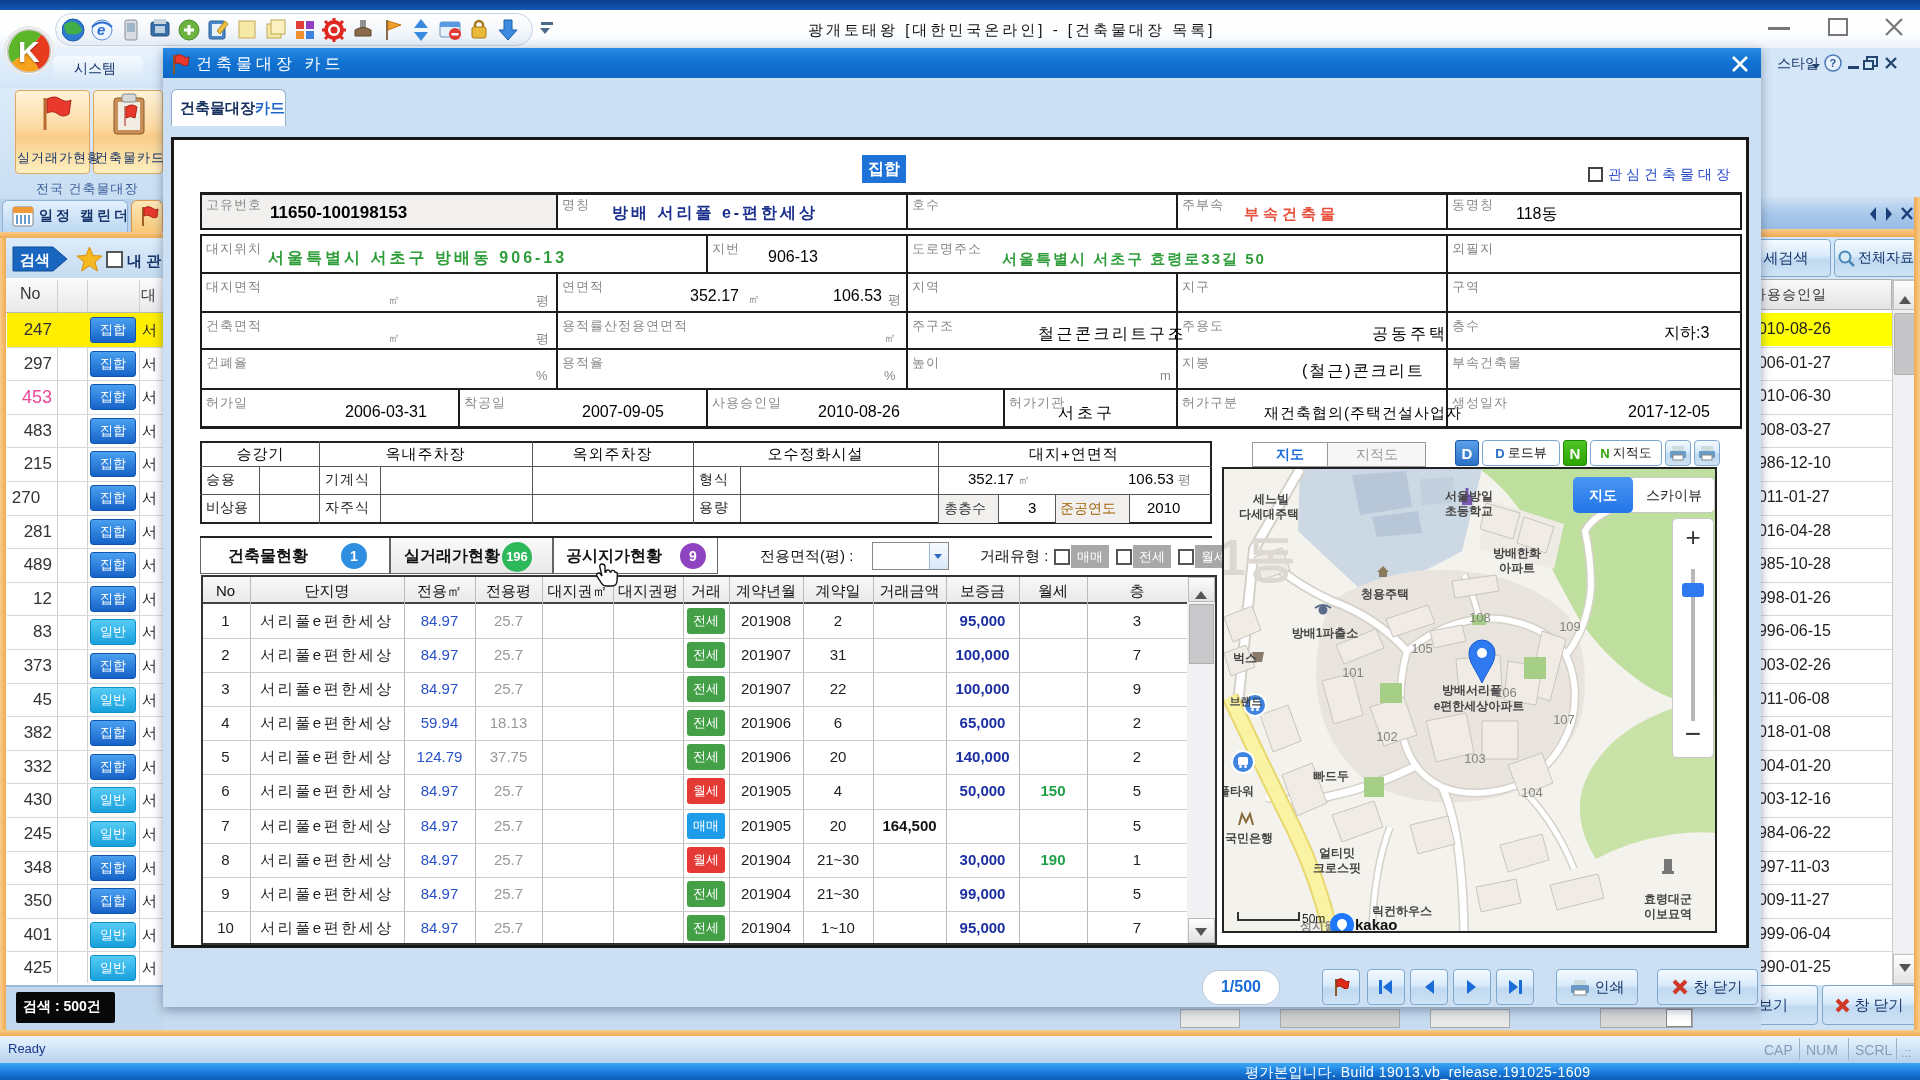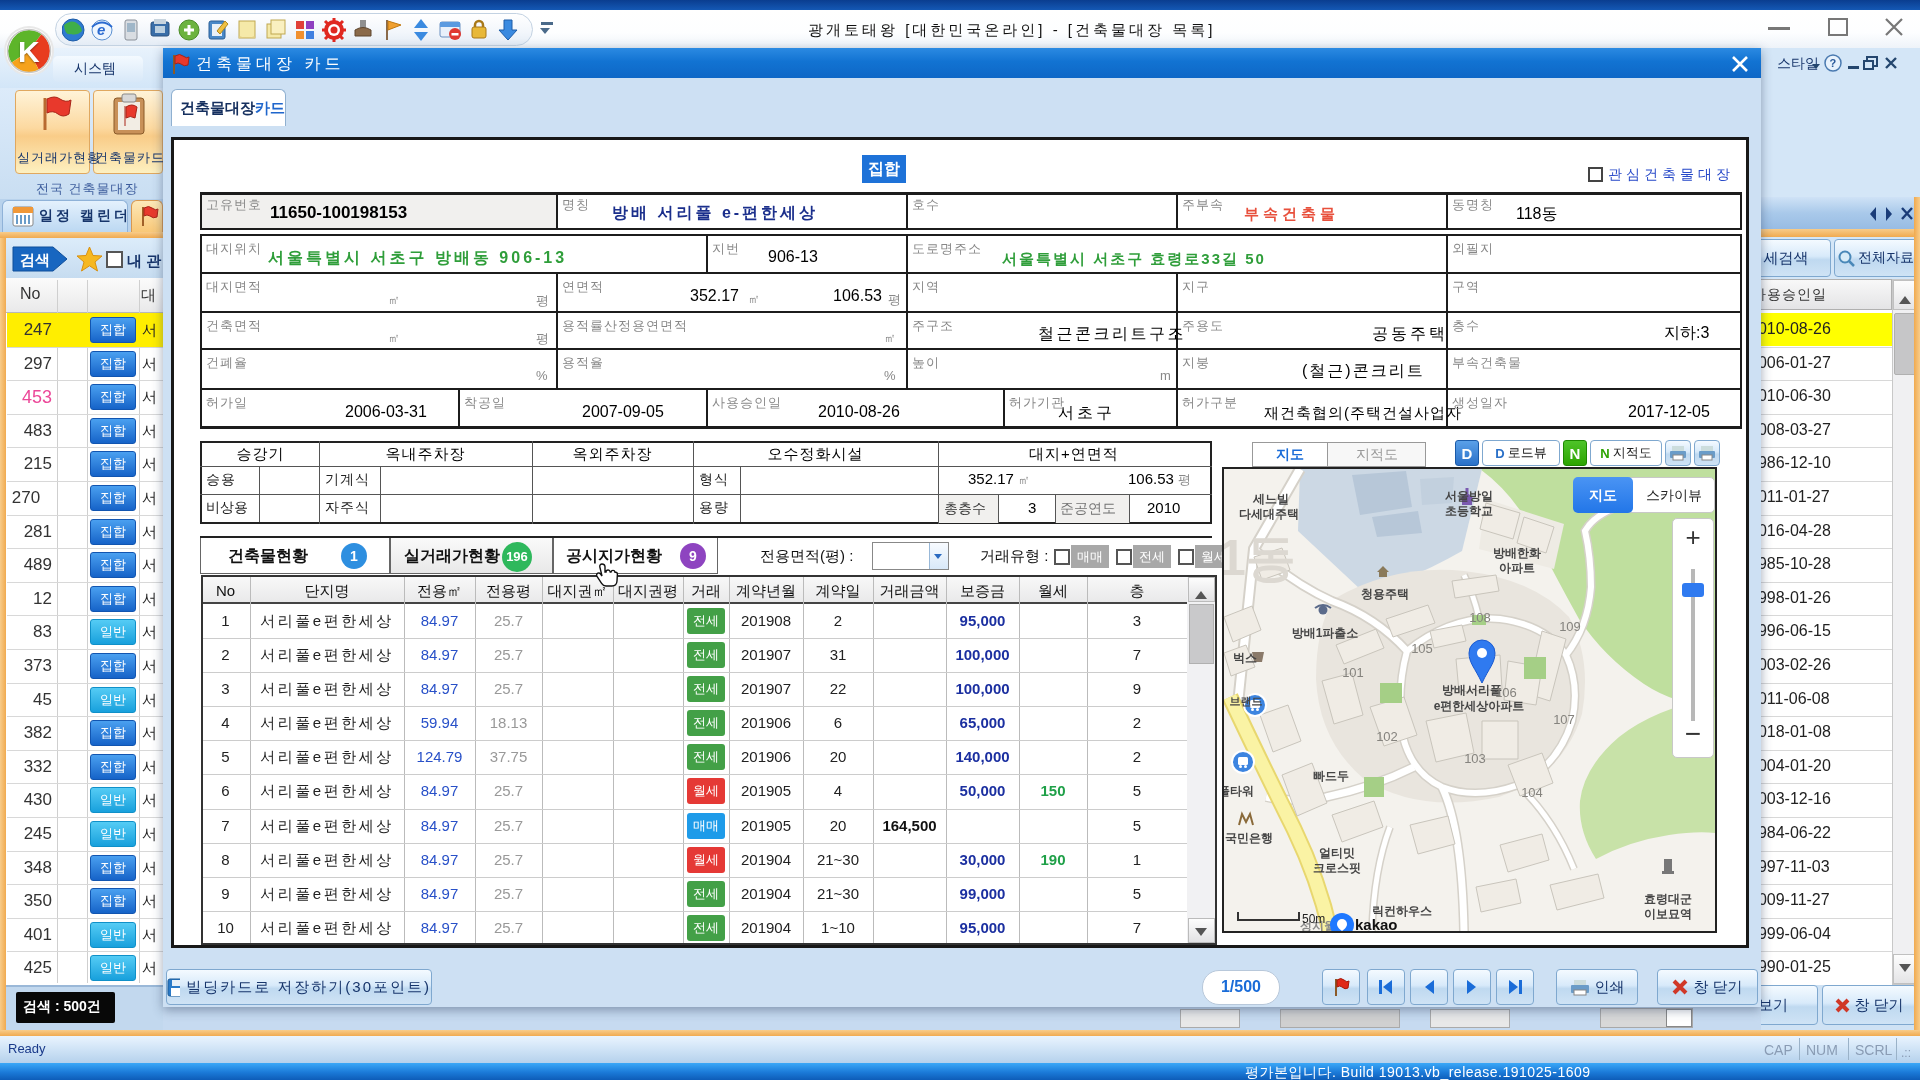--- a/index.html
+++ b/index.html
@@ -527,21 +527,21 @@
 <div class="ab" style="left:325px;top:471px;font-size:14px;color:#222;letter-spacing:1px">기계식</div>
 <div class="ab" style="left:325px;top:499px;font-size:14px;color:#222;letter-spacing:1px">자주식</div>
 <div class="ab" style="left:699px;top:471px;font-size:14px;color:#222;letter-spacing:1px">형식</div>
 <div class="ab" style="left:699px;top:499px;font-size:14px;color:#222;letter-spacing:1px">용량</div>
 <div class="val" style="left:968px;top:470px;font-size:15px">352.17 <span style="color:#888;font-size:12px">㎡</span></div>
 <div class="val" style="left:1128px;top:470px;font-size:15px">106.53 <span style="color:#888;font-size:13px">평</span></div>
 <div class="ab" style="left:939px;top:495px;width:60px;height:28px;background:#f1f0ee;border-right:1px solid #555"></div>
 <div class="ab" style="left:944px;top:500px;font-size:14px;color:#333">총층수</div>
 <div class="val" style="left:1028px;top:499px;font-size:15px">3</div>
 <div class="ab" style="left:1055px;top:495px;width:75px;height:28px;background:#f1f0ee;border-left:1px solid #555;border-right:1px solid #555"></div>
-<div class="ab" style="left:1060px;top:500px;font-size:14px;color:#737373">준공연도</div>
+<div class="ab" style="left:1060px;top:500px;font-size:14px;color:#a16207">준공연도</div>
 <div class="val" style="left:1147px;top:499px;font-size:15px">2010</div>
 
 <div class="ab" style="left:200px;top:536px;width:1012px;height:2px;background:#222"></div>
 <div class="ab" style="left:200px;top:538px;width:190px;height:36px;background:#fff;border:1px solid #666;border-top:none"></div>
 <div class="ab" style="left:390px;top:538px;width:163px;height:36px;background:linear-gradient(#fafafa,#e8e8e8);border:1px solid #666;border-top:none"></div>
 <div class="ab" style="left:553px;top:538px;width:165px;height:36px;background:#fff;border:1px solid #666;border-top:none"></div>
 <div class="ab" style="left:228px;top:546px;font-size:16px;font-weight:bold;color:#111">건축물현황</div>
 <div class="ab" style="left:341px;top:543px;width:26px;height:26px;border-radius:50%;background:#2e8fe0;color:#fff;font-size:14px;font-weight:bold;text-align:center;line-height:26px">1</div>
 <div class="ab" style="left:404px;top:546px;font-size:16px;font-weight:bold;color:#111">실거래가현황</div>
 <div class="ab" style="left:502px;top:542px;width:30px;height:30px;border-radius:50%;background:#2eb85c;color:#fff;font-size:13px;font-weight:bold;text-align:center;line-height:30px">196</div>
@@ -882,28 +882,20 @@
 <div class="ab" style="left:349px;top:8px;width:142px;height:36px;background:#fff;border:1px solid #c8c8c8;border-radius:5px"></div>
 <div class="ab" style="left:349px;top:8px;width:60px;height:36px;background:linear-gradient(#4a94f4,#2276e8);border-radius:5px;color:#fff;font-size:14px;font-weight:bold;text-align:center;line-height:36px">지도</div>
 <div class="ab" style="left:409px;top:8px;width:82px;height:36px;color:#222;font-size:14px;text-align:center;line-height:36px">스카이뷰</div>
 <div class="ab" style="left:448px;top:49px;width:42px;height:240px;background:#fff;border:1px solid #c8c8c8;border-radius:5px"></div>
 <div class="ab" style="left:457px;top:57px;width:24px;height:24px;font-size:26px;color:#333;line-height:22px;text-align:center">+</div>
 <div class="ab" style="left:467px;top:100px;width:4px;height:152px;background:#b8b8b8"></div>
 <div class="ab" style="left:458px;top:114px;width:22px;height:14px;background:#2f7af0;border-radius:3px"></div>
 <div class="ab" style="left:457px;top:255px;width:24px;height:24px;font-size:28px;color:#333;line-height:20px;text-align:center">−</div>
 </div>
 
-<div class="btn" style="left:166px;top:969px;width:266px;height:36px;font-size:15px">
-      <svg width="19" height="19" style="margin-right:6px">
-        <rect x="1" y="1" width="17" height="17" rx="2" fill="#2a7ac8" stroke="#1a5a98"></rect>
-        <rect x="5" y="2" width="9" height="6" fill="#e8f0f8"></rect>
-        <rect x="4" y="10" width="11" height="8" fill="#fff"></rect>
-      </svg>
-      <span style="letter-spacing:2px">빌딩카드로 저장하기(30포인트)</span>
-    </div>
 <div class="ab" style="left:1202px;top:970px;width:78px;height:35px;background:#fff;border:1px solid #b8c8da;border-radius:17px"></div>
 <div class="ab ctr" style="left:1202px;top:978px;width:78px;font-size:16px;font-weight:bold;color:#1a6cd8">1/500</div>
 <div class="btn" style="left:1322px;top:969px;width:38px;height:36px">
       <svg width="18" height="20">
         <path d="M4 2 V19" stroke="#8a5a28" stroke-width="2"></path>
         <path d="M5 3 Q9 0 12 3 Q15 6 17 4 L16 11 Q13 13 10 10 Q8 8 5 10 Z" fill="#e02818" stroke="#a81808"></path>
       </svg>
     </div>
 <div class="btn" style="left:1367px;top:969px;width:38px;height:36px">
       <svg width="16" height="16">

